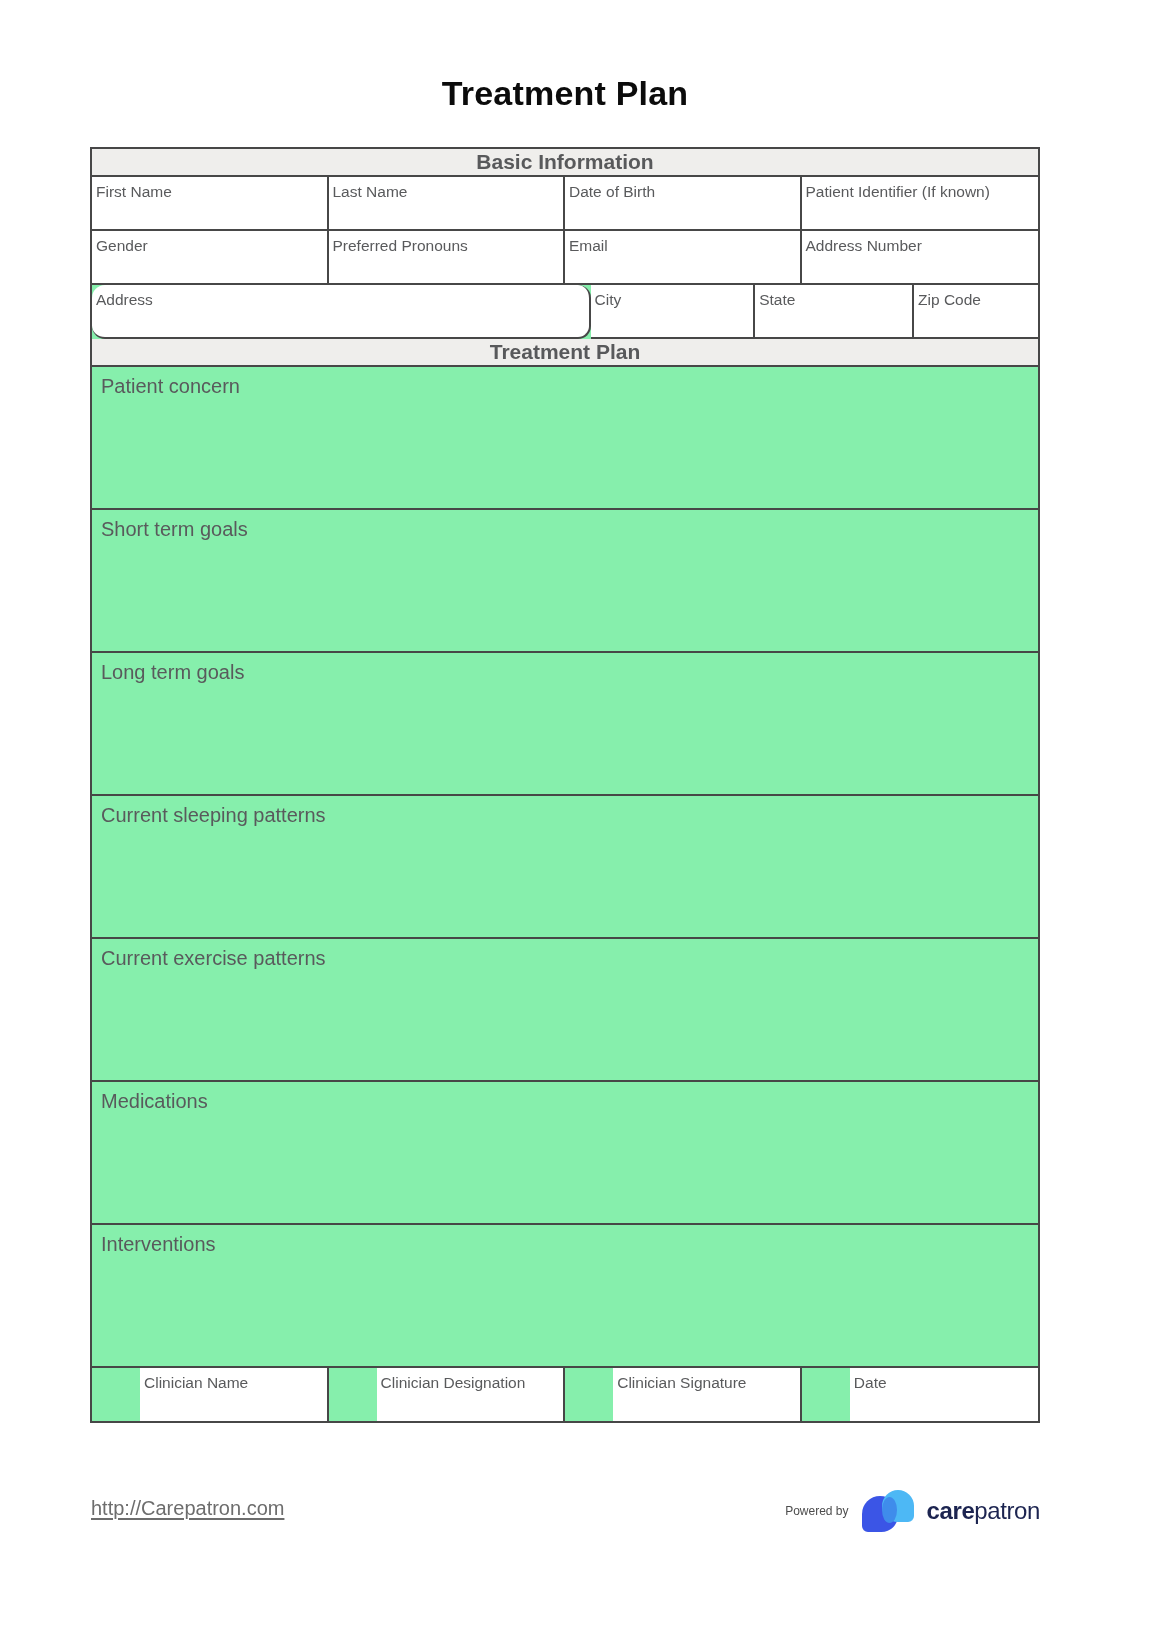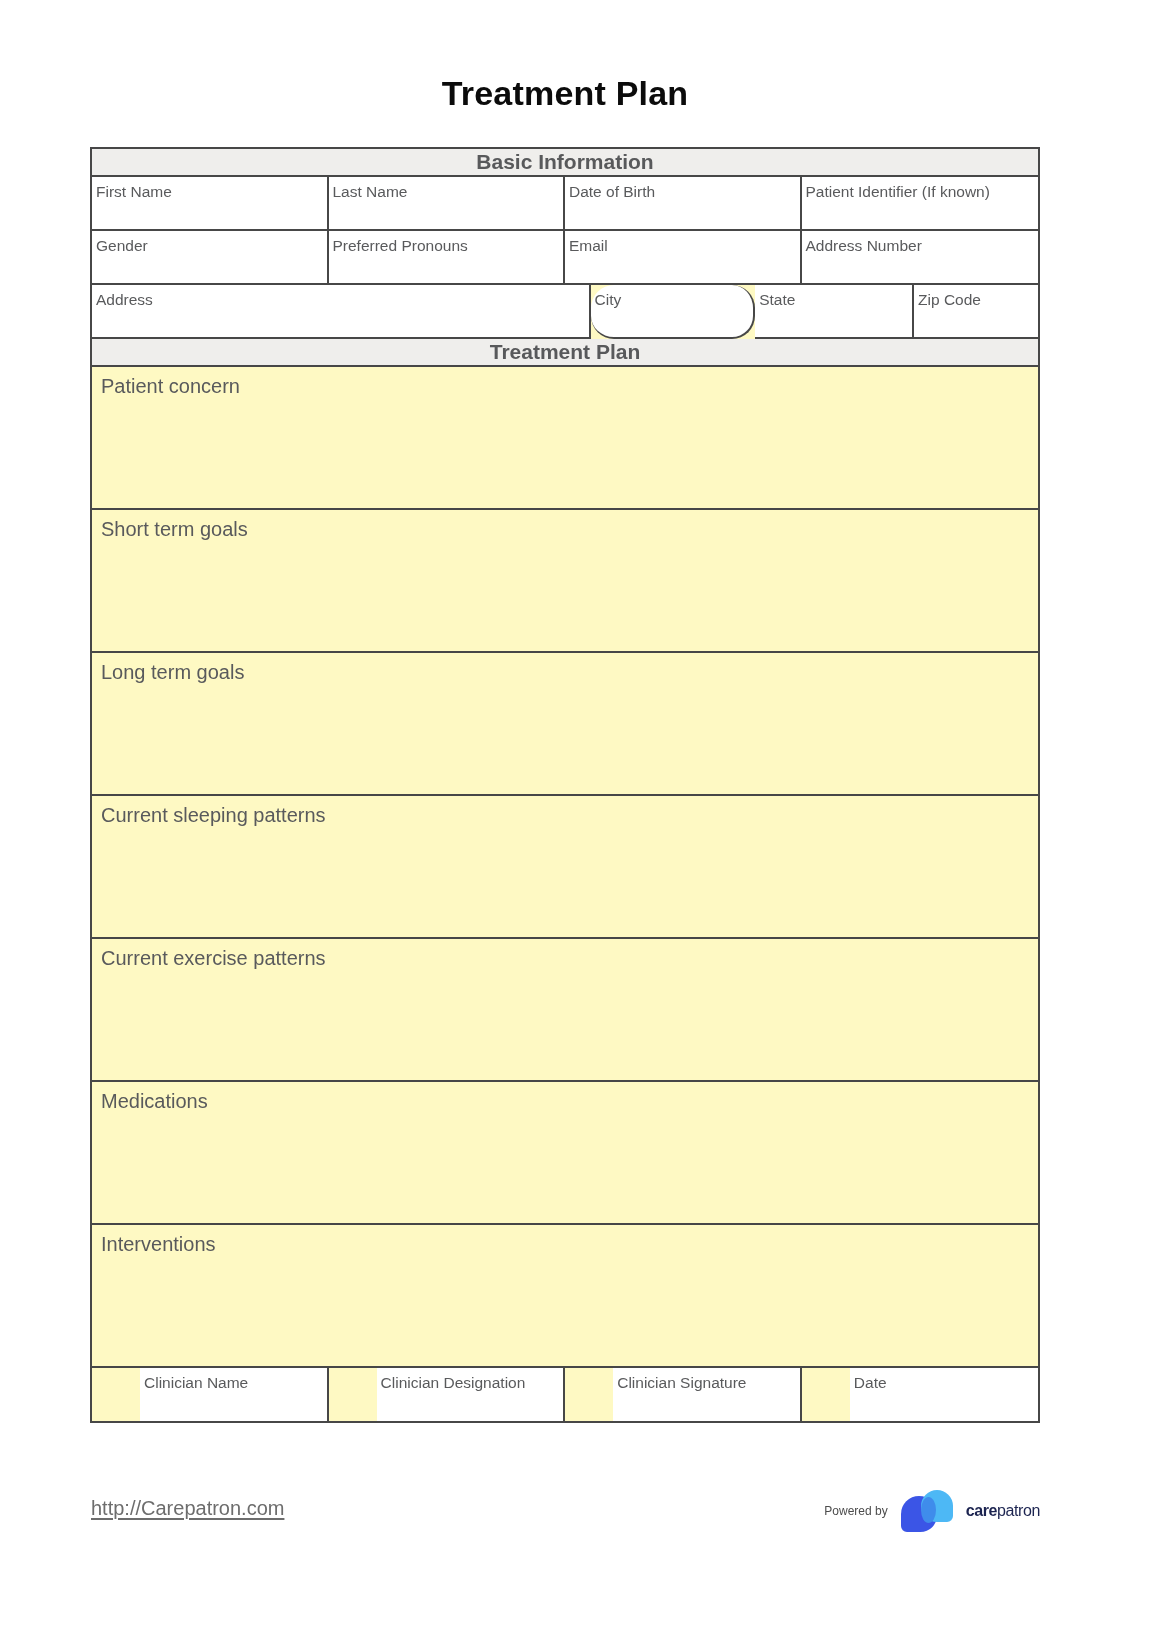--- a/index.html
+++ b/index.html
@@ -12,21 +12,21 @@
   }
   .page-title {
     position: absolute; left: 90px; top: 74px; width: 950px;
     text-align: center;
     font-size: 34px; font-weight: 700; color: #0b0b0b;
     letter-spacing: 0.2px;
   }
   .form {
     position: absolute; left: 90px; top: 147px; width: 950px;
     border: 2px solid #474747;
-    background: #fef9c3;
+    background: #86efac;
   }
   .section-header {
     height: 28px; line-height: 26px;
     background: #efeeec;
     border-bottom: 2px solid #474747;
     text-align: center;
     font-size: 21px; font-weight: 700; color: #58595b;
   }
   .row { display: flex; width: 100%; }
   .cell {
@@ -35,22 +35,22 @@
     padding: 6px 4px;
     overflow: hidden;
     background: #ffffff;
   }
   .cell:last-child { border-right: none; }
   .cell .label {
     font-size: 15.5px; color: #595a5c; display: block;
   }
   .h54 { height: 54px; }
   .col-25 { width: 25%; }
-  .addr-address { width: 52.7%; }
-  .addr-city { width: 17.4%; border-radius: 23px; }
+  .addr-address { width: 52.7%; border-radius: 13px; }
+  .addr-city { width: 17.4%; }
   .addr-state { width: 16.8%; }
   .addr-zip { width: 13.1%; }
   .big-box { height: 143px; border-bottom: 2px solid #474747; padding: 8px 9px; }
   .big-box .label { font-size: 20px; color: #595a5c; }
   .clin-row .cell { height: 53px; border-bottom: none; margin-left: 48px; }
   .footer-link {
     position: absolute; left: 91px; top: 1497px;
     font-size: 20px; color: #6d6d6d;
     text-decoration: underline; text-underline-offset: 3px;
     cursor: pointer;
@@ -66,21 +66,21 @@
     background: #3b55e6; border-radius: 50% 50% 46% 6px;
   }
   .bubble-light {
     position: absolute; right: 0; top: 0; width: 32px; height: 32px;
     background: #4db8f5; border-radius: 50% 50% 6px 50%;
   }
   .bubble-overlap {
     position: absolute; left: 20px; top: 7px; width: 15px; height: 26px;
     background: #3f8ceb; border-radius: 50%;
   }
-  .wordmark { font-size: 16px; color: #1c2450; letter-spacing: -0.4px; }
+  .wordmark { font-size: 24px; color: #1c2450; letter-spacing: -0.4px; }
   .wordmark .bold { font-weight: 700; }
   .wordmark .light { font-weight: 400; }
 </style>
 </head>
 <body>
 
 <div class="page-title">Treatment Plan</div>
 
 <div class="form">
 

